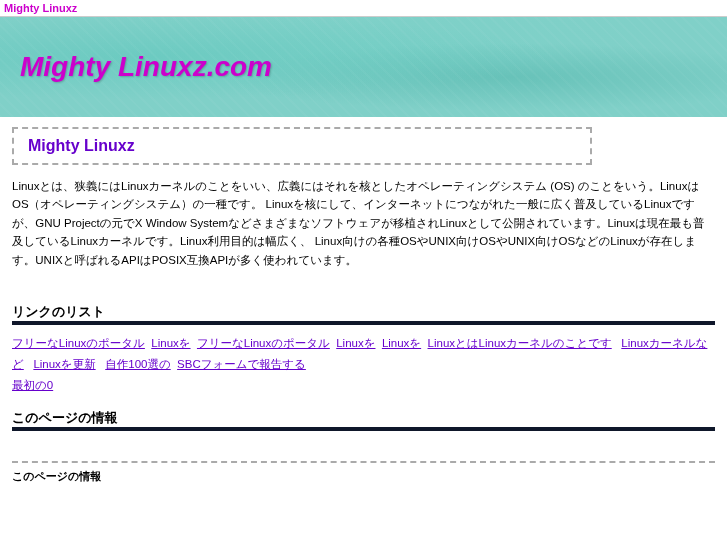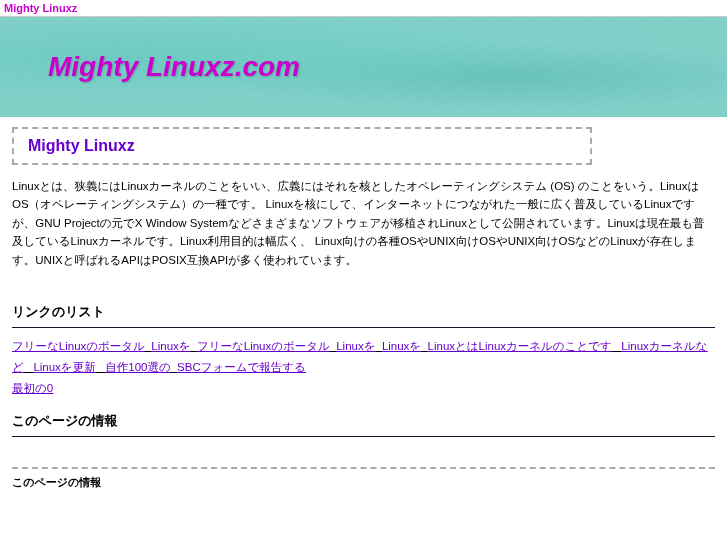--- a/index.html
+++ b/index.html
@@ -28,21 +28,21 @@
     #header-banner {
       width: 100%;
       height: 100px;
       background: #80d0c8;
       background-image:
         radial-gradient(ellipse at 20% 40%, rgba(100,200,190,0.7) 0%, transparent 50%),
         radial-gradient(ellipse at 70% 60%, rgba(80,180,170,0.5) 0%, transparent 40%),
         radial-gradient(ellipse at 50% 30%, rgba(120,210,200,0.4) 0%, transparent 60%);
       display: flex;
       align-items: center;
-      padding-left: 48px;
+      padding-left: 20px;
       position: relative;
       overflow: hidden;
     }
     #header-banner::before {
       content: '';
       position: absolute;
       inset: 0;
       background:
         repeating-linear-gradient(
           45deg,
@@ -90,30 +90,29 @@
       color: #000;
     }
 
     
     .section-heading {
       font-size: 13px;
       font-weight: bold;
       color: #000;
       margin-top: 14px;
       margin-bottom: 8px;
-      border-bottom: 1px solid #0f172a;
-      padding-bottom: 6px;
+      border-bottom: 4px solid #0f172a;
+      padding-bottom: 0;
     }
 
     
     #links-section {
       font-size: 11.5px;
       line-height: 1.8;
       margin-bottom: 3px;
-      text-decoration: underline;
     }
 
     
     #footer {
       margin-top: 30px;
       border-top: 2px dashed #aaa;
       padding-top: 6px;
       font-size: 11px;
     }
     #footer .footer-heading {

